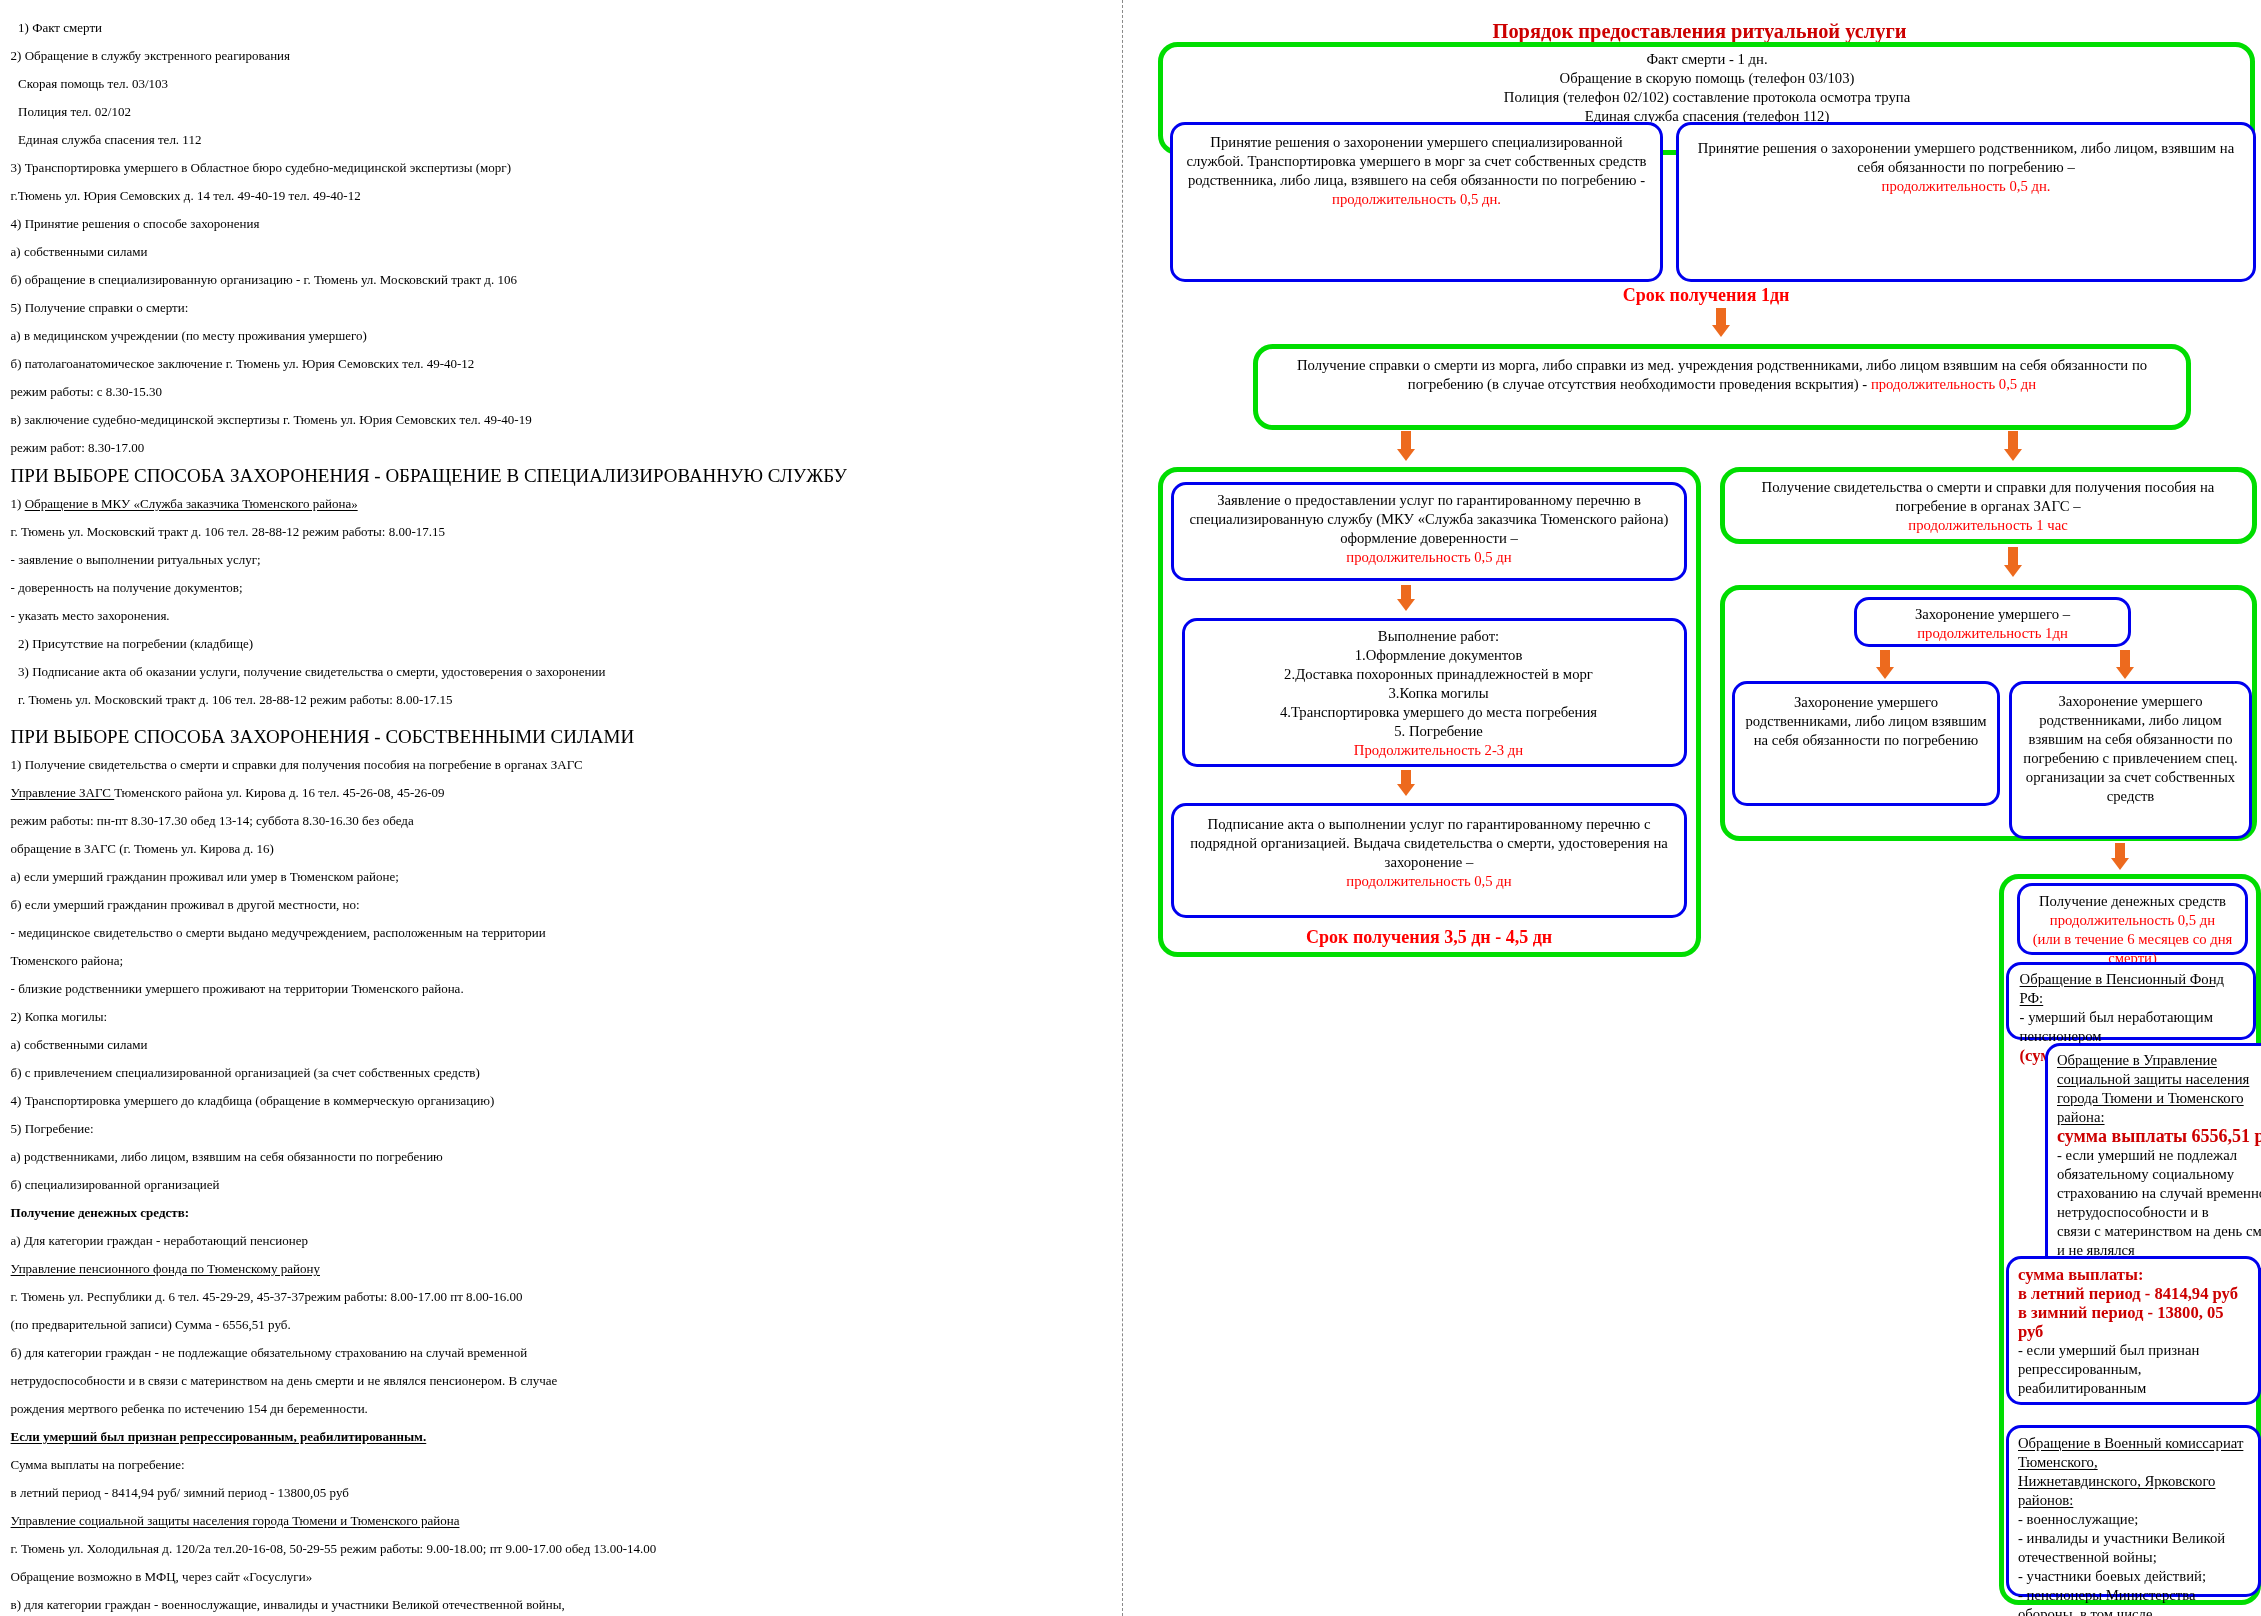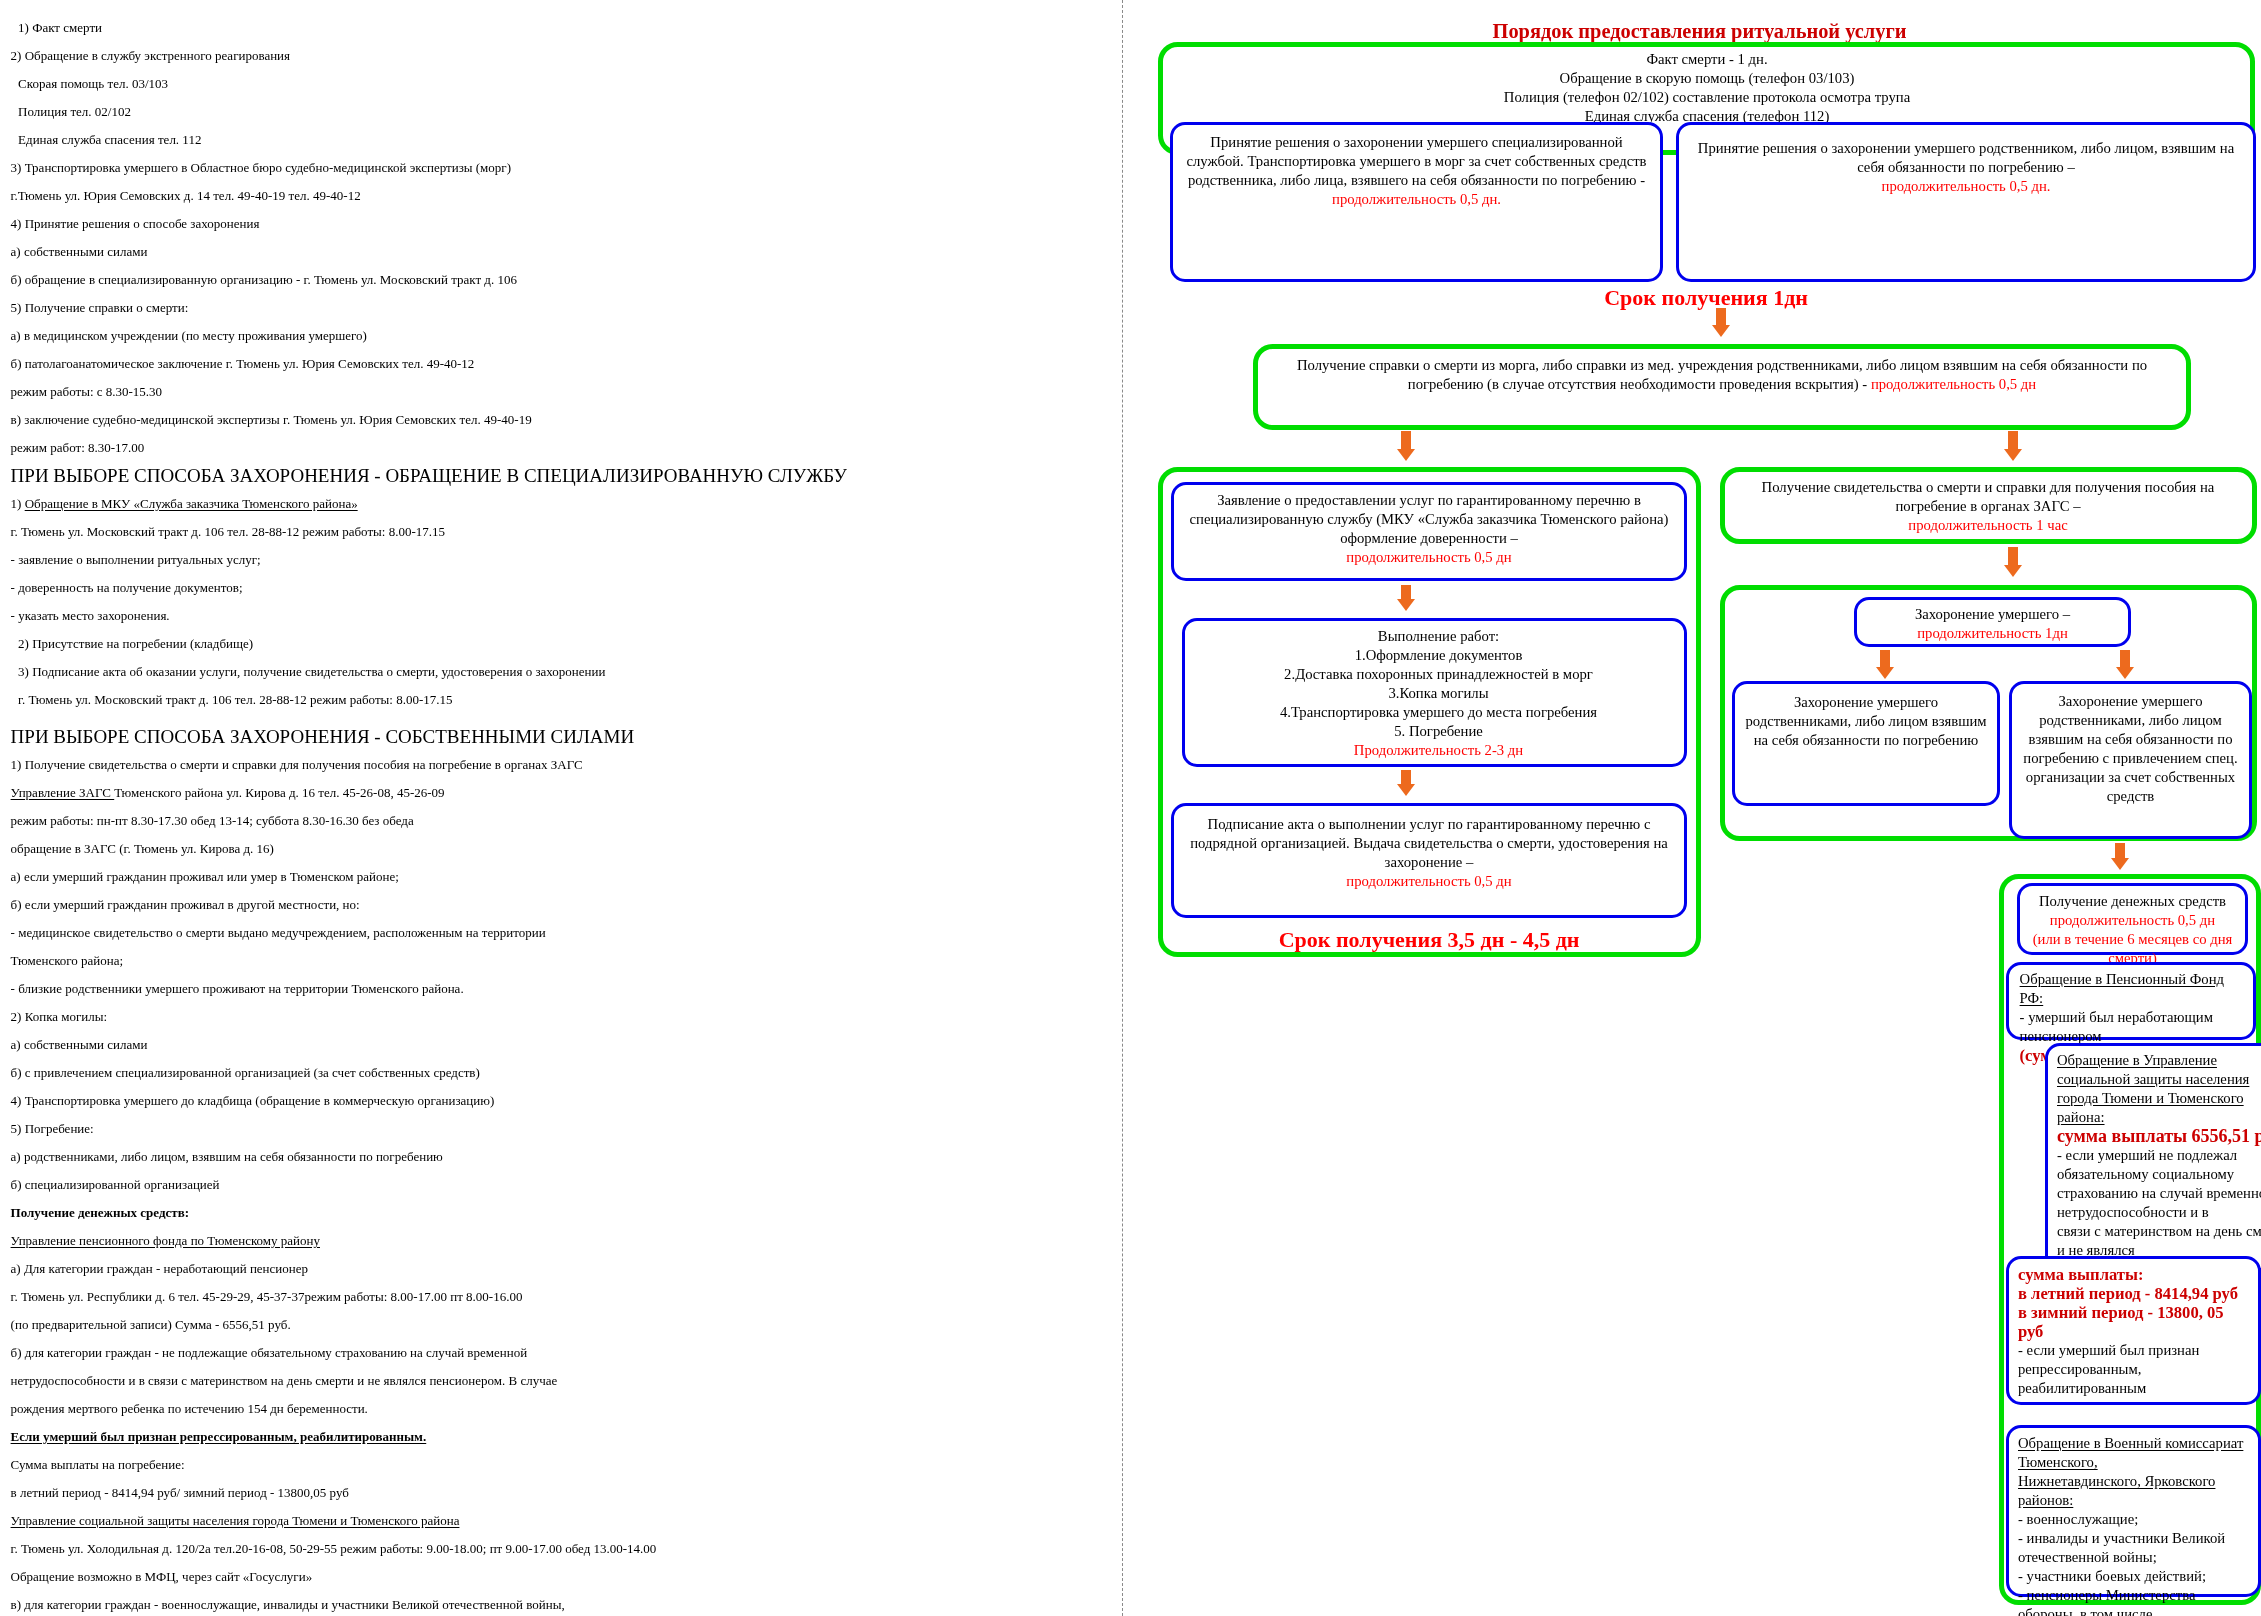--- a/index.html
+++ b/index.html
@@ -64,21 +64,21 @@
   }
   .txt{
     font-size:14.7px;
     line-height:19px;
     text-align:center;
     color:#000;
   }
   .txt.left{text-align:left;}
   .red{color:#FF0000;}
   .dred{color:#CC0000;font-weight:bold;}
-  .bigred{color:#FF0000;font-weight:bold;font-size:22px;}
+  .bigred{color:#FF0000;font-weight:bold;font-size:18px;}
   .u2{text-decoration:underline;text-underline-offset:1.5px;}
 
   
   .arrow{position:absolute;width:19.6px;}
   .arrow .shaft{
     width:10.6px;background:#ED6A1E;margin:0 auto;
   }
   .arrow .head{
     width:0;height:0;margin:0 auto;
     border-left:9.8px solid transparent;
@@ -129,22 +129,22 @@
       <div class="ln ">Тюменского района;</div>
       <div class="ln ">- близкие родственники умершего проживают на территории Тюменского района.</div>
       <div class="ln ">2) Копка могилы:</div>
       <div class="ln ">а) собственными силами</div>
       <div class="ln ">б) с привлечением специализированной организацией (за счет собственных средств)</div>
       <div class="ln ">4) Транспортировка умершего до кладбища (обращение в коммерческую организацию)</div>
       <div class="ln ">5) Погребение:</div>
       <div class="ln ">а) родственниками, либо лицом, взявшим на себя обязанности по погребению</div>
       <div class="ln ">б) специализированной организацией</div>
       <div class="ln bold">Получение денежных средств:</div>
+      <div class="ln ">а) Для категории граждан - неработающий пенсионер</div>
       <div class="ln und">Управление пенсионного фонда по Тюменскому району</div>
-      <div class="ln ">а) Для категории граждан - неработающий пенсионер</div>
       <div class="ln ">г. Тюмень ул. Республики д. 6 тел. 45-29-29, 45-37-37режим работы: 8.00-17.00 пт 8.00-16.00</div>
       <div class="ln ">(по предварительной записи) Сумма - 6556,51 руб.</div>
       <div class="ln ">б) для категории граждан - не подлежащие обязательному страхованию на случай временной</div>
       <div class="ln ">нетрудоспособности и в связи с материнством на день смерти и не являлся пенсионером. В случае</div>
       <div class="ln ">рождения мертвого ребенка по истечению 154 дн беременности.</div>
       <div class="ln bold und">Если умерший был признан репрессированным, реабилитированным.</div>
       <div class="ln ">Сумма выплаты на погребение:</div>
       <div class="ln ">в летний период - 8414,94 руб/ зимний период - 13800,05 руб</div>
       <div class="ln und">Управление социальной защиты населения города Тюмени и Тюменского района</div>
       <div class="ln ">г. Тюмень ул. Холодильная д. 120/2а тел.20-16-08, 50-29-55 режим работы: 9.00-18.00; пт 9.00-17.00 обед 13.00-14.00</div>

